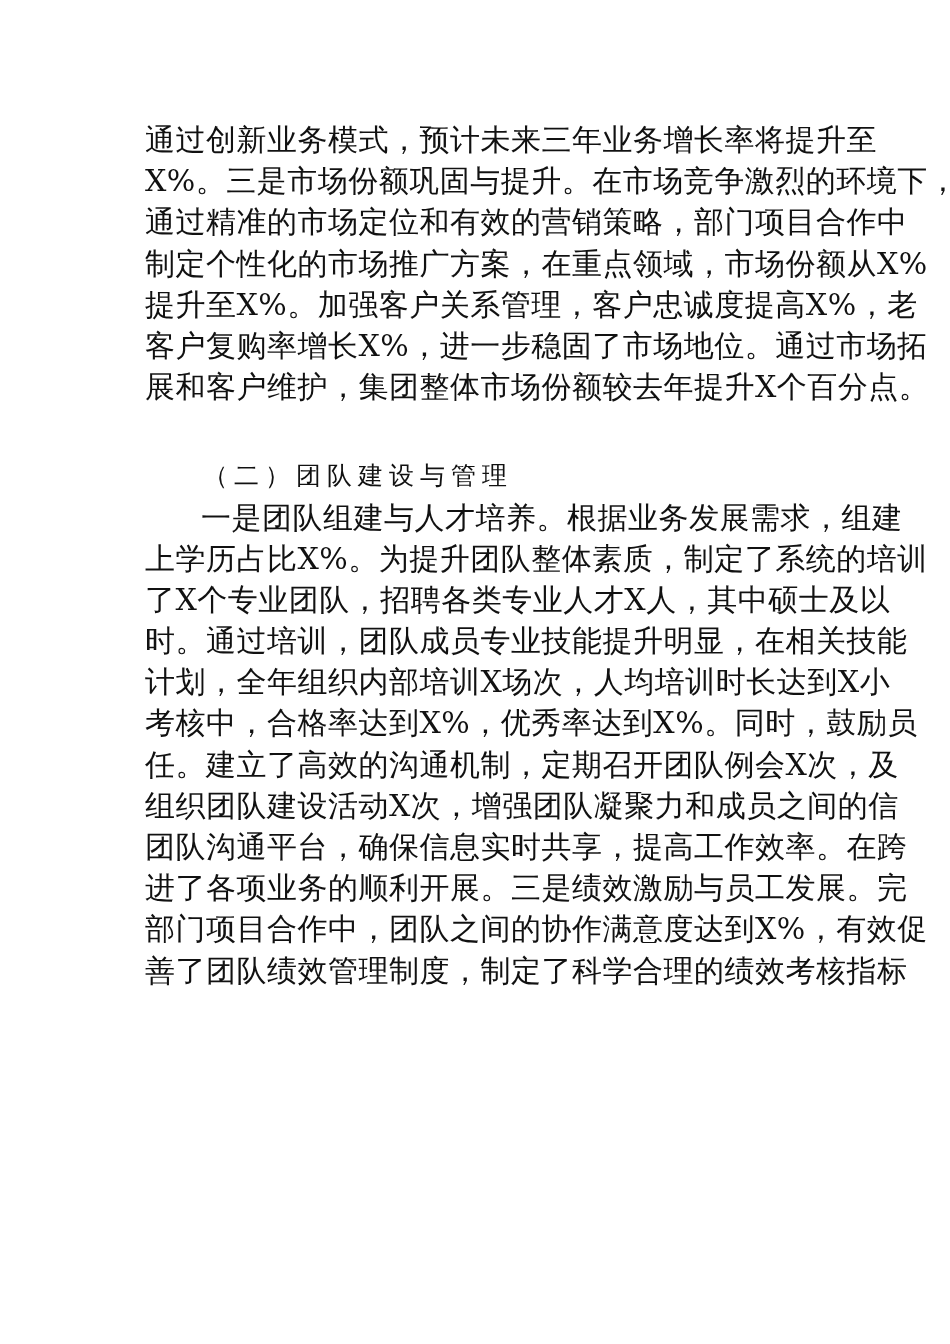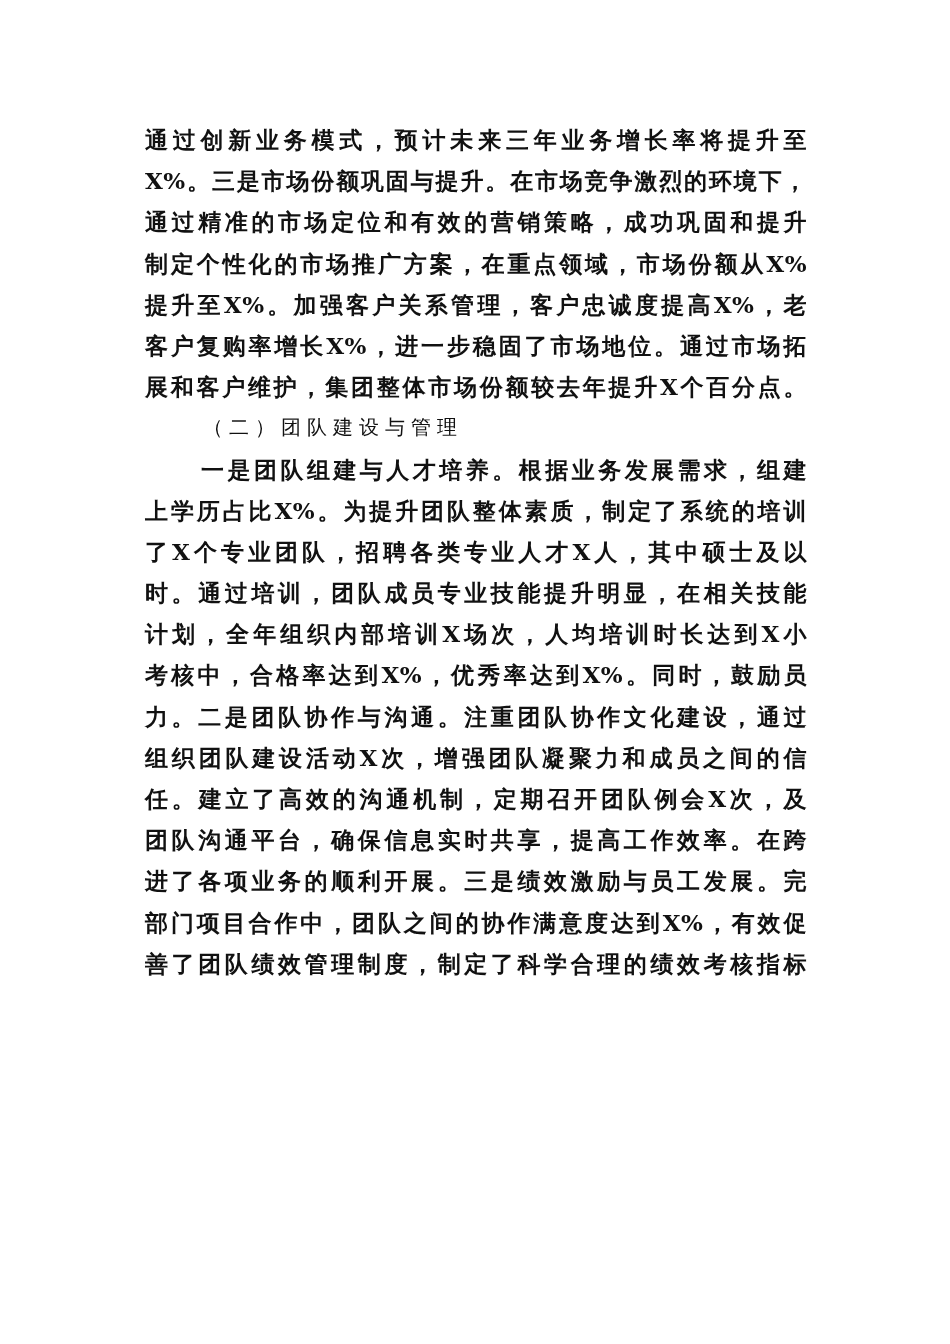--- a/index.html
+++ b/index.html
@@ -17,66 +17,65 @@
     }
     .page {
       position: absolute;
       left: 145px;
       top: 119px;
       width: 662px;
     }
     .line {
       height: 41.2px;
       line-height: 41.2px;
-      font-size: 23px;
+      font-size: 30px;
       letter-spacing: 0.5px;
       white-space: nowrap;
       text-align: justify;
       text-align-last: justify;
       overflow: visible;
-      font-weight: bold;
     }
     .line.first-indent {
       padding-left: 56px;
     }
     .heading {
       height: 41.2px;
       line-height: 41.2px;
-      font-size: 20px;
+      font-size: 25px;
       padding-left: 58px;
       letter-spacing: 6px;
       white-space: nowrap;
+      margin-top: 48px;
     }
   </style>
 </head>
 <body>
 
 <div class="page">
 
   <div>
     <div class="line">通过创新业务模式，预计未来三年业务增长率将提升至</div>
     <div class="line">X%。三是市场份额巩固与提升。在市场竞争激烈的环境下，</div>
-    <div class="line">通过精准的市场定位和有效的营销策略，成功巩固和提升</div>
+    <div class="line">通过精准的市场定位和有效的营销策略，部门项目合作中</div>
     <div class="line">制定个性化的市场推广方案，在重点领域，市场份额从X%</div>
     <div class="line">提升至X%。加强客户关系管理，客户忠诚度提高X%，老</div>
     <div class="line">客户复购率增长X%，进一步稳固了市场地位。通过市场拓</div>
     <div class="line">展和客户维护，集团整体市场份额较去年提升X个百分点。</div>
   </div>
 
   <div class="heading">（二）团队建设与管理</div>
 
   <div>
     <div class="line first-indent">一是团队组建与人才培养。根据业务发展需求，组建</div>
     <div class="line">上学历占比X%。为提升团队整体素质，制定了系统的培训</div>
     <div class="line">了X个专业团队，招聘各类专业人才X人，其中硕士及以</div>
     <div class="line">时。通过培训，团队成员专业技能提升明显，在相关技能</div>
     <div class="line">计划，全年组织内部培训X场次，人均培训时长达到X小</div>
     <div class="line">考核中，合格率达到X%，优秀率达到X%。同时，鼓励员</div>
-    <div class="line">力。二是团队协作与沟通。注重团队协作文化建设，通过</div>
+    <div class="line">任。建立了高效的沟通机制，定期召开团队例会X次，及</div>
     <div class="line">组织团队建设活动X次，增强团队凝聚力和成员之间的信</div>
-    <div class="line">任。建立了高效的沟通机制，定期召开团队例会X次，及</div>
     <div class="line">团队沟通平台，确保信息实时共享，提高工作效率。在跨</div>
     <div class="line">进了各项业务的顺利开展。三是绩效激励与员工发展。完</div>
     <div class="line">部门项目合作中，团队之间的协作满意度达到X%，有效促</div>
     <div class="line">善了团队绩效管理制度，制定了科学合理的绩效考核指标</div>
   </div>
 
 </div>
 
 </body></html>

